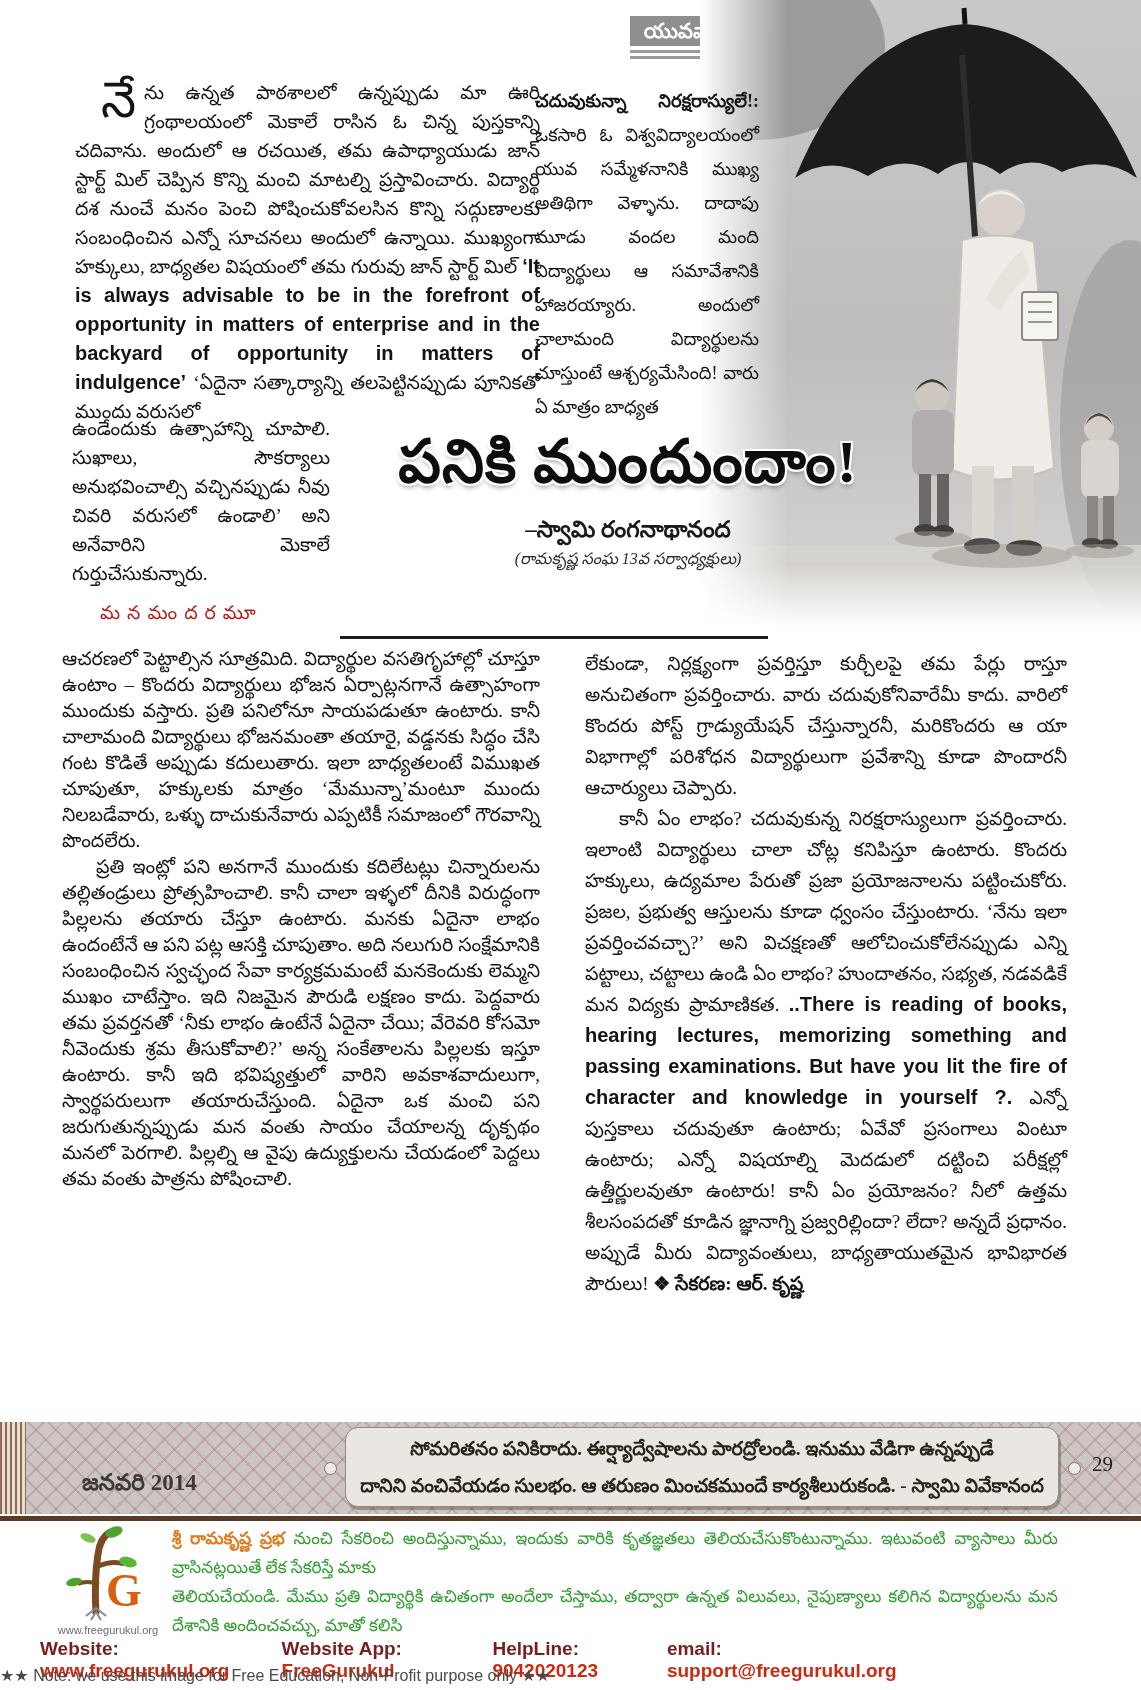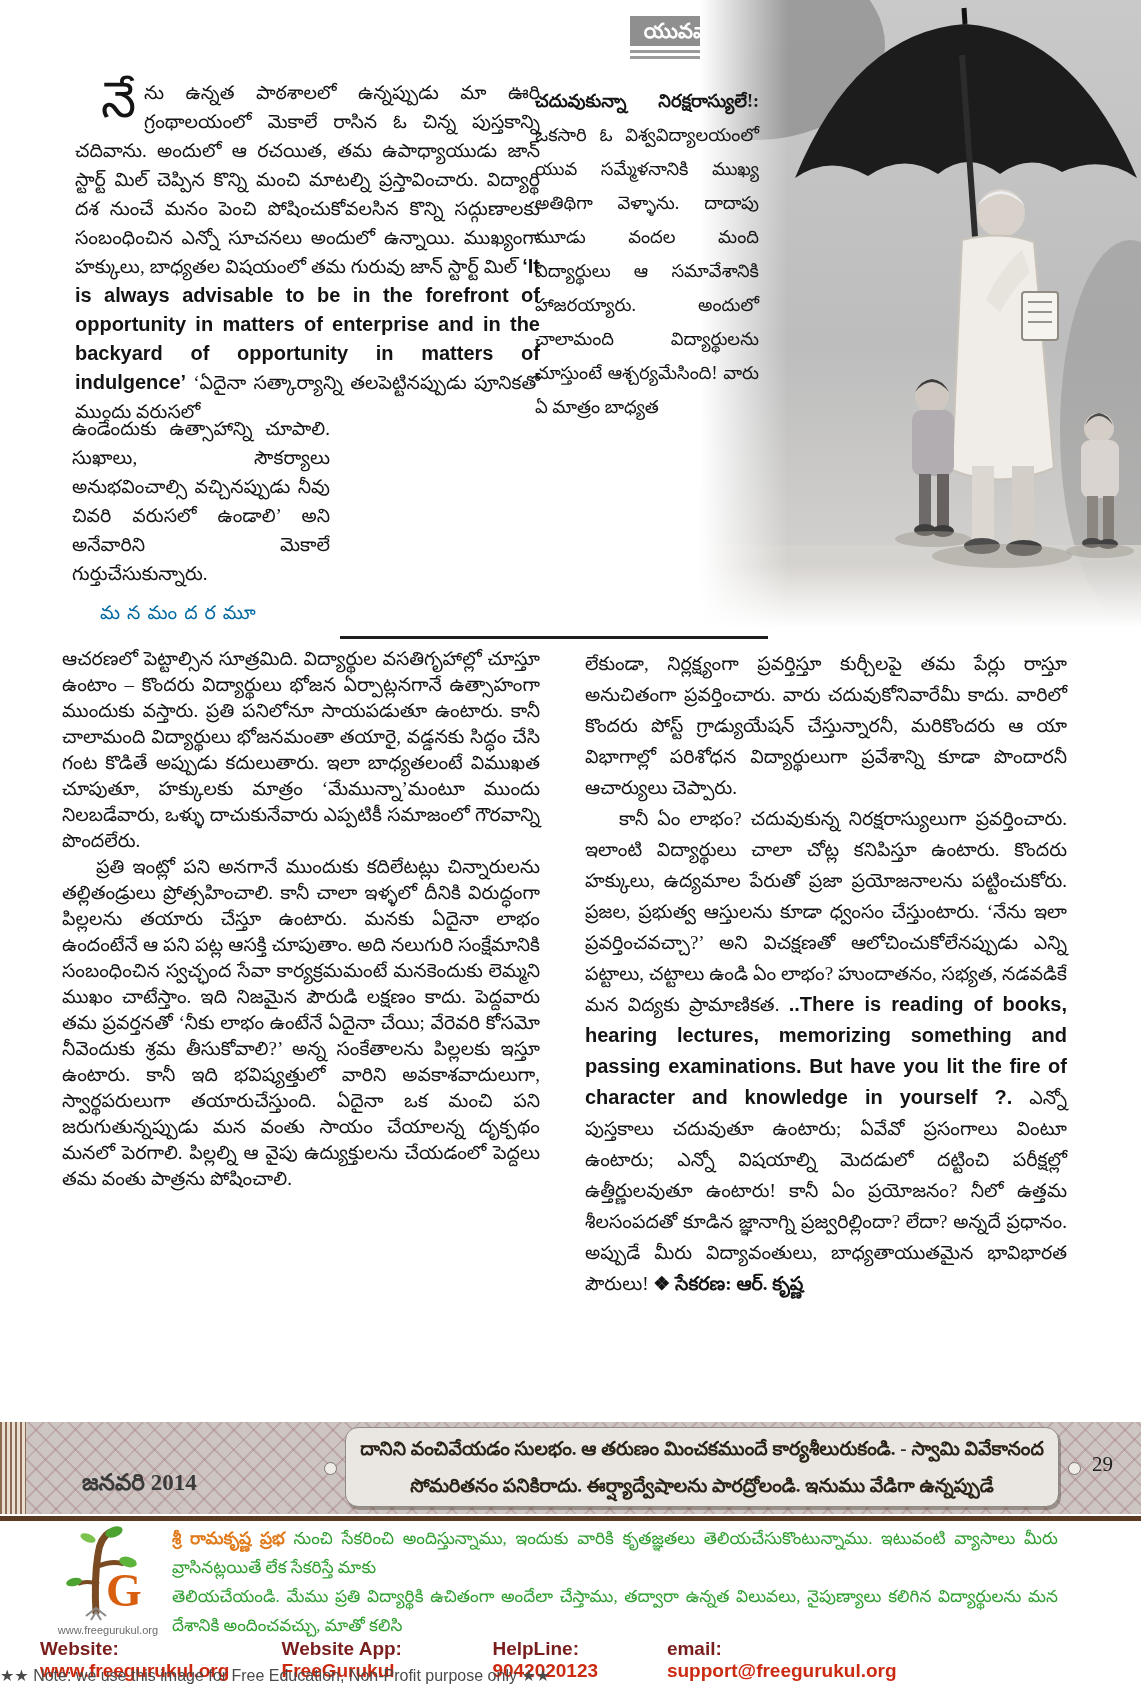--- a/index.html
+++ b/index.html
@@ -31,21 +31,21 @@
   .mid-head{font-weight:700;}
   
   .title-block{position:absolute; left:308px; top:428px; width:640px; text-align:center; z-index:5;}
   .main-title{
     font-size:60px; font-weight:900; letter-spacing:1px; color:#0d0d0d; white-space:nowrap;
     text-shadow:-2px -2px 0 #fff,2px -2px 0 #fff,-2px 2px 0 #fff,2px 2px 0 #fff,0 4px 5px rgba(0,0,0,.35);
   }
   .author{margin-top:6px; font-size:23px; font-weight:700; color:#1a1a1a;}
   .credit{margin-top:2px; font-size:16px; font-style:italic; color:#2c2c2c;}
   .title-rule{position:absolute; left:340px; top:636px; width:428px; height:3px; background:#1d1d1d;}
-  .lead-word{position:absolute; left:100px; top:602px; width:250px; letter-spacing:7px; font-size:19px; color:#0369a1;}
+  .lead-word{position:absolute; left:100px; top:602px; width:250px; letter-spacing:7px; font-size:19px; color:#b91c1c;}
   .left-col{left:62px; top:646px; width:478px; line-height:26px;}
   .right-col{left:585px; top:648px; width:482px; line-height:31px;}
   .tcol p{margin:0; text-indent:34px;}
   .tcol p.noindent{text-indent:0;}
   .collect{font-weight:700;}
   
   .bottom-bar{
     position:absolute; left:0; top:1422px; width:1141px; height:92px;
     background-color:#ccc5c2;
     background-image:
@@ -149,41 +149,46 @@
 
   <div class="tcol intro-a">
     <span class="dropcap">నే</span><span>ను ఉన్నత పాఠశాలలో ఉన్నప్పుడు మా ఊరి గ్రంథాలయంలో మెకాలే రాసిన ఓ చిన్న పుస్తకాన్ని చదివాను. అందులో ఆ రచయిత, తమ ఉపాధ్యాయుడు జాన్ స్టార్ట్ మిల్ చెప్పిన కొన్ని మంచి మాటల్ని ప్రస్తావించారు. విద్యార్థి దశ నుంచే మనం పెంచి పోషించుకోవలసిన కొన్ని సద్గుణాలకు సంబంధించిన ఎన్నో సూచనలు అందులో ఉన్నాయి. ముఖ్యంగా హక్కులు, బాధ్యతల విషయంలో తమ గురువు జాన్ స్టార్ట్ మిల్ </span><span class="eng">‘It is always advisable to be in the forefront of opportunity in matters of enterprise and in the backyard of opportunity in matters of indulgence’ </span><span>‘ఏదైనా సత్కార్యాన్ని తలపెట్టినప్పుడు పూనికతో ముందు వరుసలో</span>
   </div>
   <div class="tcol mid-col">
     <span class="mid-head">చదువుకున్నా నిరక్షరాస్యులే!: </span><span>ఒకసారి ఓ విశ్వవిద్యాలయంలో యువ సమ్మేళనానికి ముఖ్య అతిథిగా వెళ్ళాను. దాదాపు మూడు వందల మంది విద్యార్థులు ఆ సమావేశానికి హాజరయ్యారు. అందులో చాలామంది విద్యార్థులను చూస్తుంటే ఆశ్చర్యమేసింది! వారు ఏ మాత్రం బాధ్యత</span>
   </div>
 
   <div class="tcol intro-b">ఉండేందుకు ఉత్సాహాన్ని చూపాలి. సుఖాలు, సౌకర్యాలు అనుభవించాల్సి వచ్చినప్పుడు నీవు చివరి వరుసలో ఉండాలి’ అని అనేవారిని మెకాలే గుర్తుచేసుకున్నారు.</div>
 
+  <div class="title-block">
+    <div class="main-title">పనికి ముందుందాం!</div>
+    <div class="author">–స్వామి రంగనాథానంద</div>
+    <div class="credit">(రామకృష్ణ సంఘ 13వ సర్వాధ్యక్షులు)</div>
+  </div>
   <div class="title-rule"></div>
 
   <div class="lead-word">మనమందరమూ</div>
 
   <div class="tcol left-col">
     <p class="noindent">ఆచరణలో పెట్టాల్సిన సూత్రమిది. విద్యార్థుల వసతిగృహాల్లో చూస్తూ ఉంటాం – కొందరు విద్యార్థులు భోజన ఏర్పాట్లనగానే ఉత్సాహంగా ముందుకు వస్తారు. ప్రతి పనిలోనూ సాయపడుతూ ఉంటారు. కానీ చాలామంది విద్యార్థులు భోజనమంతా తయారై, వడ్డనకు సిద్ధం చేసి గంట కొడితే అప్పుడు కదులుతారు. ఇలా బాధ్యతలంటే విముఖత చూపుతూ, హక్కులకు మాత్రం ‘మేమున్నా’మంటూ ముందు నిలబడేవారు, ఒళ్ళు దాచుకునేవారు ఎప్పటికీ సమాజంలో గౌరవాన్ని పొందలేరు.</p>
     <p>ప్రతి ఇంట్లో పని అనగానే ముందుకు కదిలేటట్లు చిన్నారులను తల్లితండ్రులు ప్రోత్సహించాలి. కానీ చాలా ఇళ్ళలో దీనికి విరుద్ధంగా పిల్లలను తయారు చేస్తూ ఉంటారు. మనకు ఏదైనా లాభం ఉందంటేనే ఆ పని పట్ల ఆసక్తి చూపుతాం. అది నలుగురి సంక్షేమానికి సంబంధించిన స్వచ్ఛంద సేవా కార్యక్రమమంటే మనకెందుకు లెమ్మని ముఖం చాటేస్తాం. ఇది నిజమైన పౌరుడి లక్షణం కాదు. పెద్దవారు తమ ప్రవర్తనతో ‘నీకు లాభం ఉంటేనే ఏదైనా చేయి; వేరెవరి కోసమో నీవెందుకు శ్రమ తీసుకోవాలి?’ అన్న సంకేతాలను పిల్లలకు ఇస్తూ ఉంటారు. కానీ ఇది భవిష్యత్తులో వారిని అవకాశవాదులుగా, స్వార్థపరులుగా తయారుచేస్తుంది. ఏదైనా ఒక మంచి పని జరుగుతున్నప్పుడు మన వంతు సాయం చేయాలన్న దృక్పథం మనలో పెరగాలి. పిల్లల్ని ఆ వైపు ఉద్యుక్తులను చేయడంలో పెద్దలు తమ వంతు పాత్రను పోషించాలి.</p>
   </div>
 
   <div class="tcol right-col">
     <p class="noindent">లేకుండా, నిర్లక్ష్యంగా ప్రవర్తిస్తూ కుర్చీలపై తమ పేర్లు రాస్తూ అనుచితంగా ప్రవర్తించారు. వారు చదువుకోనివారేమీ కాదు. వారిలో కొందరు పోస్ట్ గ్రాడ్యుయేషన్ చేస్తున్నారనీ, మరికొందరు ఆ యా విభాగాల్లో పరిశోధన విద్యార్థులుగా ప్రవేశాన్ని కూడా పొందారనీ ఆచార్యులు చెప్పారు.</p>
     <p><span>కానీ ఏం లాభం? చదువుకున్న నిరక్షరాస్యులుగా ప్రవర్తించారు. ఇలాంటి విద్యార్థులు చాలా చోట్ల కనిపిస్తూ ఉంటారు. కొందరు హక్కులు, ఉద్యమాల పేరుతో ప్రజా ప్రయోజనాలను పట్టించుకోరు. ప్రజల, ప్రభుత్వ ఆస్తులను కూడా ధ్వంసం చేస్తుంటారు. ‘నేను ఇలా ప్రవర్తించవచ్చా?’ అని విచక్షణతో ఆలోచించుకోలేనప్పుడు ఎన్ని పట్టాలు, చట్టాలు ఉండి ఏం లాభం? హుందాతనం, సభ్యత, నడవడికే మన విద్యకు ప్రామాణికత. </span><span class="eng">..There is reading of books, hearing lectures, memorizing something and passing examinations. But have  you lit the fire of character and knowledge in yourself ?. </span><span>ఎన్నో పుస్తకాలు చదువుతూ ఉంటారు; ఏవేవో ప్రసంగాలు వింటూ ఉంటారు; ఎన్నో విషయాల్ని మెదడులో దట్టించి పరీక్షల్లో ఉత్తీర్ణులవుతూ ఉంటారు! కానీ ఏం ప్రయోజనం? నీలో ఉత్తమ శీలసంపదతో కూడిన జ్ఞానాగ్ని ప్రజ్వరిల్లిందా? లేదా? అన్నదే ప్రధానం. అప్పుడే మీరు విద్యావంతులు, బాధ్యతాయుతమైన భావిభారత పౌరులు! </span><span class="collect">❖  సేకరణ: ఆర్. కృష్ణ</span></p>
   </div>
 
   <div class="bottom-bar">
     <div class="bar-strip"></div>
     <div class="bar-date">జనవరి 2014</div>
     <div class="bar-dot dot-l"></div>
     <div class="quote-box">
+      <div>సోమరితనం పనికిరాదు. ఈర్ష్యాద్వేషాలను పారద్రోలండి. ఇనుము వేడిగా ఉన్నప్పుడే</div>
       <div>దానిని వంచివేయడం సులభం. ఆ తరుణం మించకముందే కార్యశీలురుకండి. - స్వామి వివేకానంద</div>
-      <div>సోమరితనం పనికిరాదు. ఈర్ష్యాద్వేషాలను పారద్రోలండి. ఇనుము వేడిగా ఉన్నప్పుడే</div>
     </div>
     <div class="bar-dot dot-r"></div>
     <div class="bar-page">29</div>
   </div>
   <div class="bar-underline"></div>
 
   <div class="logo">
     <svg width="100" height="98" viewBox="0 0 100 98">
       <path d="M38 90 Q36 55 40 30 Q42 14 52 8" stroke="#7a4a22" stroke-width="7" fill="none"></path>
       <path d="M40 42 Q55 36 66 40" stroke="#7a4a22" stroke-width="5" fill="none"></path>

